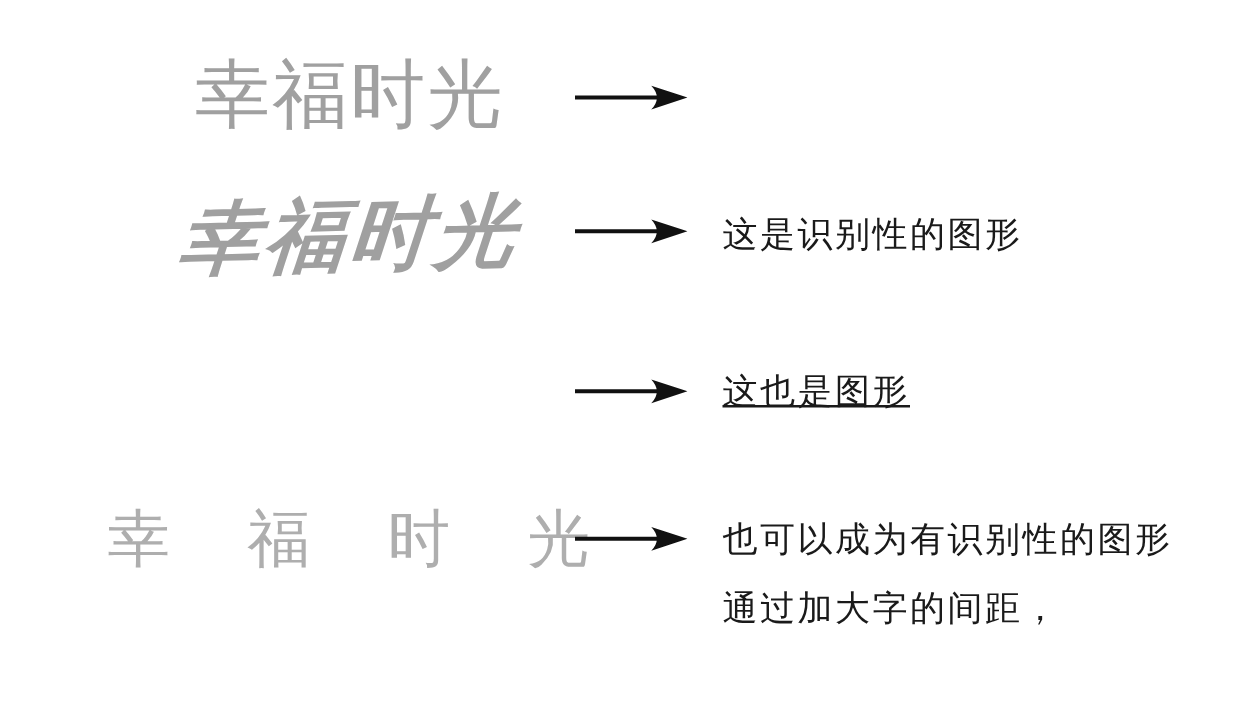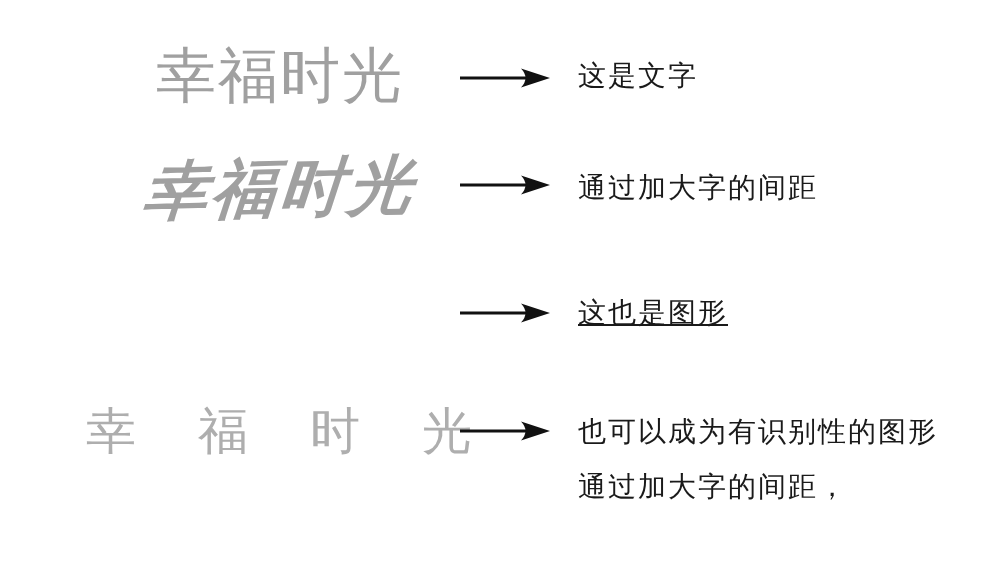--- a/index.html
+++ b/index.html
@@ -88,28 +88,27 @@
 </head>
 <body>
 
 <div id="page">
 
   <div class="sample" id="sample-regular">幸福时光</div>
   <svg class="arrow" id="arrow-1" viewBox="0 0 92 24">
     <line x1="2" y1="12" x2="68" y2="12" stroke="#111111" stroke-width="3.2"></line>
     <path d="M92,12 L63,2.5 Q72,12 63,21.5 Z" fill="#111111"></path>
   </svg>
-  <div class="label" id="label-1">这是文字</div>
 
   <div class="sample" id="sample-calligraphy">幸福时光</div>
   <svg class="arrow" id="arrow-2" viewBox="0 0 92 24">
     <line x1="2" y1="12" x2="68" y2="12" stroke="#111111" stroke-width="3.2"></line>
     <path d="M92,12 L63,2.5 Q72,12 63,21.5 Z" fill="#111111"></path>
   </svg>
-  <div class="label" id="label-2">通过加大字的间距</div>
+  <div class="label" id="label-2">这是识别性的图形</div>
 
   <svg class="arrow" id="arrow-3" viewBox="0 0 92 24">
     <line x1="2" y1="12" x2="68" y2="12" stroke="#111111" stroke-width="3.2"></line>
     <path d="M92,12 L63,2.5 Q72,12 63,21.5 Z" fill="#111111"></path>
   </svg>
   <div class="label" id="label-3">这也是图形</div>
 
   <div class="sample" id="sample-spaced">幸福时光</div>
   <svg class="arrow" id="arrow-4" viewBox="0 0 92 24">
     <line x1="2" y1="12" x2="68" y2="12" stroke="#111111" stroke-width="3.2"></line>

